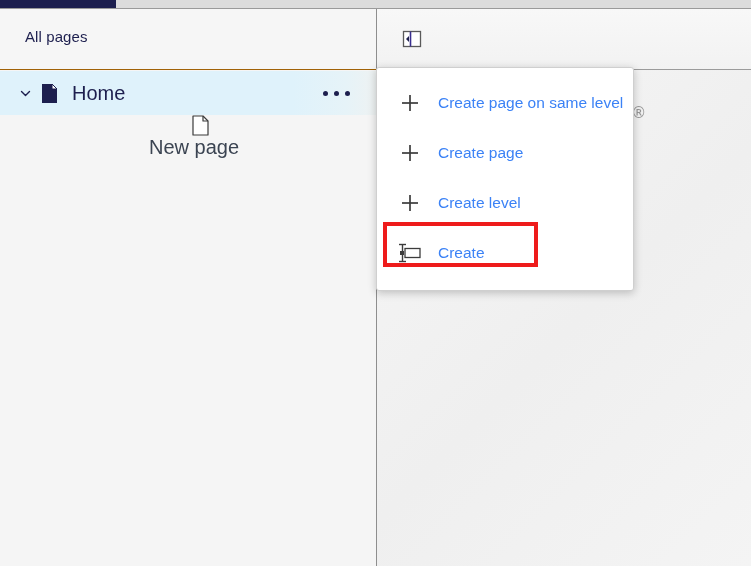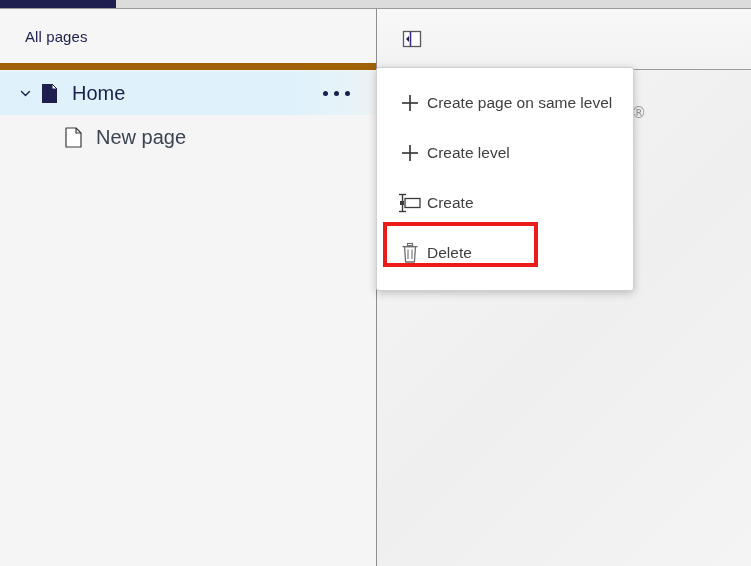--- a/index.html
+++ b/index.html
@@ -41,21 +41,21 @@
     position: absolute;
     left: 0; top: 9px;
     width: 376px; height: 557px;
     background: #f5f5f5;
   }
   #sidebar-header {
     position: absolute;
     left: 0; top: 0;
     width: 376px; height: 61px;
     background: #f6f6f6;
-    border-bottom: 7px solid #a16207;
+    border-bottom: 1px solid #a16207;
     box-sizing: border-box;
   }
   #sidebar-title {
     position: absolute;
     left: 25px; top: 19px;
     font-size: 15px;
     color: #1d1f4e;
     letter-spacing: .1px;
   }
 
@@ -67,20 +67,21 @@
     align-items: center;
     box-sizing: border-box;
   }
   #row-home {
     top: 62px;
     background: linear-gradient(to right, #dff2fb 0%, #dff2fb 78%, #e6f3f8 92%, #eef2f2 100%);
   }
   #row-newpage {
     top: 106px;
     background: transparent;
+    flex-direction: column;
   }
 
   .chevron {
     width: 26px;
     margin-left: 12px;
     display: flex;
     align-items: center;
     justify-content: center;
     color: #1d1f4e;
   }
@@ -185,22 +186,23 @@
   }
   .menu-icon {
     width: 34px;
     min-width: 34px;
     display: flex;
     align-items: center;
     justify-content: center;
     color: #3c3c3c;
   }
   .menu-label {
+    margin-left: 11px;
     font-size: 15.5px;
-    color: #404040;
+    color: #3b82f6;
     white-space: nowrap;
   }
 
   
   #rename-highlight {
     position: absolute;
     left: 383px; top: 222px;
     width: 155px; height: 45px;
     border: 4px solid #ee1b1b;
     box-sizing: border-box;
@@ -279,20 +281,29 @@
   <div class="menu-item">
     <span class="menu-icon">
       <svg width="22" height="22" viewBox="0 0 22 22" aria-hidden="true">
         <line x1="11" y1="3" x2="11" y2="19" stroke="#3c3c3c" stroke-width="1.7"></line>
         <line x1="3" y1="11" x2="19" y2="11" stroke="#3c3c3c" stroke-width="1.7"></line>
       </svg>
     </span>
     <span class="menu-label">Create page on same level</span>
   </div>
 
+  <div class="menu-item">
+    <span class="menu-icon">
+      <svg width="22" height="22" viewBox="0 0 22 22" aria-hidden="true">
+        <line x1="11" y1="3" x2="11" y2="19" stroke="#3c3c3c" stroke-width="1.7"></line>
+        <line x1="3" y1="11" x2="19" y2="11" stroke="#3c3c3c" stroke-width="1.7"></line>
+      </svg>
+    </span>
+    <span class="menu-label">Create page</span>
+  </div>
 
   <div class="menu-item">
     <span class="menu-icon">
       <svg width="22" height="22" viewBox="0 0 22 22" aria-hidden="true">
         <line x1="11" y1="3" x2="11" y2="19" stroke="#3c3c3c" stroke-width="1.7"></line>
         <line x1="3" y1="11" x2="19" y2="11" stroke="#3c3c3c" stroke-width="1.7"></line>
       </svg>
     </span>
     <span class="menu-label">Create level</span>
   </div>
@@ -303,28 +314,16 @@
         <rect x="7" y="5.5" width="15" height="9" fill="none" stroke="#3c3c3c" stroke-width="1.3"></rect>
         <line x1="4.5" y1="1.5" x2="4.5" y2="18.5" stroke="#3c3c3c" stroke-width="1.4"></line>
         <line x1="1" y1="1.5" x2="8" y2="1.5" stroke="#3c3c3c" stroke-width="1.4"></line>
         <line x1="1" y1="18.5" x2="8" y2="18.5" stroke="#3c3c3c" stroke-width="1.4"></line>
         <rect x="2" y="8" width="4" height="4" fill="#3c3c3c"></rect>
       </svg>
     </span>
     <span class="menu-label">Create</span>
   </div>
 
-  <div class="menu-item">
-    <span class="menu-icon">
-      <svg width="20" height="22" viewBox="0 0 20 22" aria-hidden="true">
-        <rect x="7.5" y="1.5" width="5" height="2.2" fill="none" stroke="#6f6f6f" stroke-width="1.2"></rect>
-        <line x1="2.5" y1="4.6" x2="17.5" y2="4.6" stroke="#6f6f6f" stroke-width="1.3"></line>
-        <path d="M4.5 4.6 H15.5 L14.4 20 H5.6 Z" fill="none" stroke="#6f6f6f" stroke-width="1.3" stroke-linejoin="round"></path>
-        <line x1="8" y1="7.6" x2="8" y2="17" stroke="#6f6f6f" stroke-width="1.1"></line>
-        <line x1="12" y1="7.6" x2="12" y2="17" stroke="#6f6f6f" stroke-width="1.1"></line>
-      </svg>
-    </span>
-    <span class="menu-label">Delete</span>
-  </div>
 
 </div>
 
 <div id="rename-highlight"></div>
 
 </body></html>

